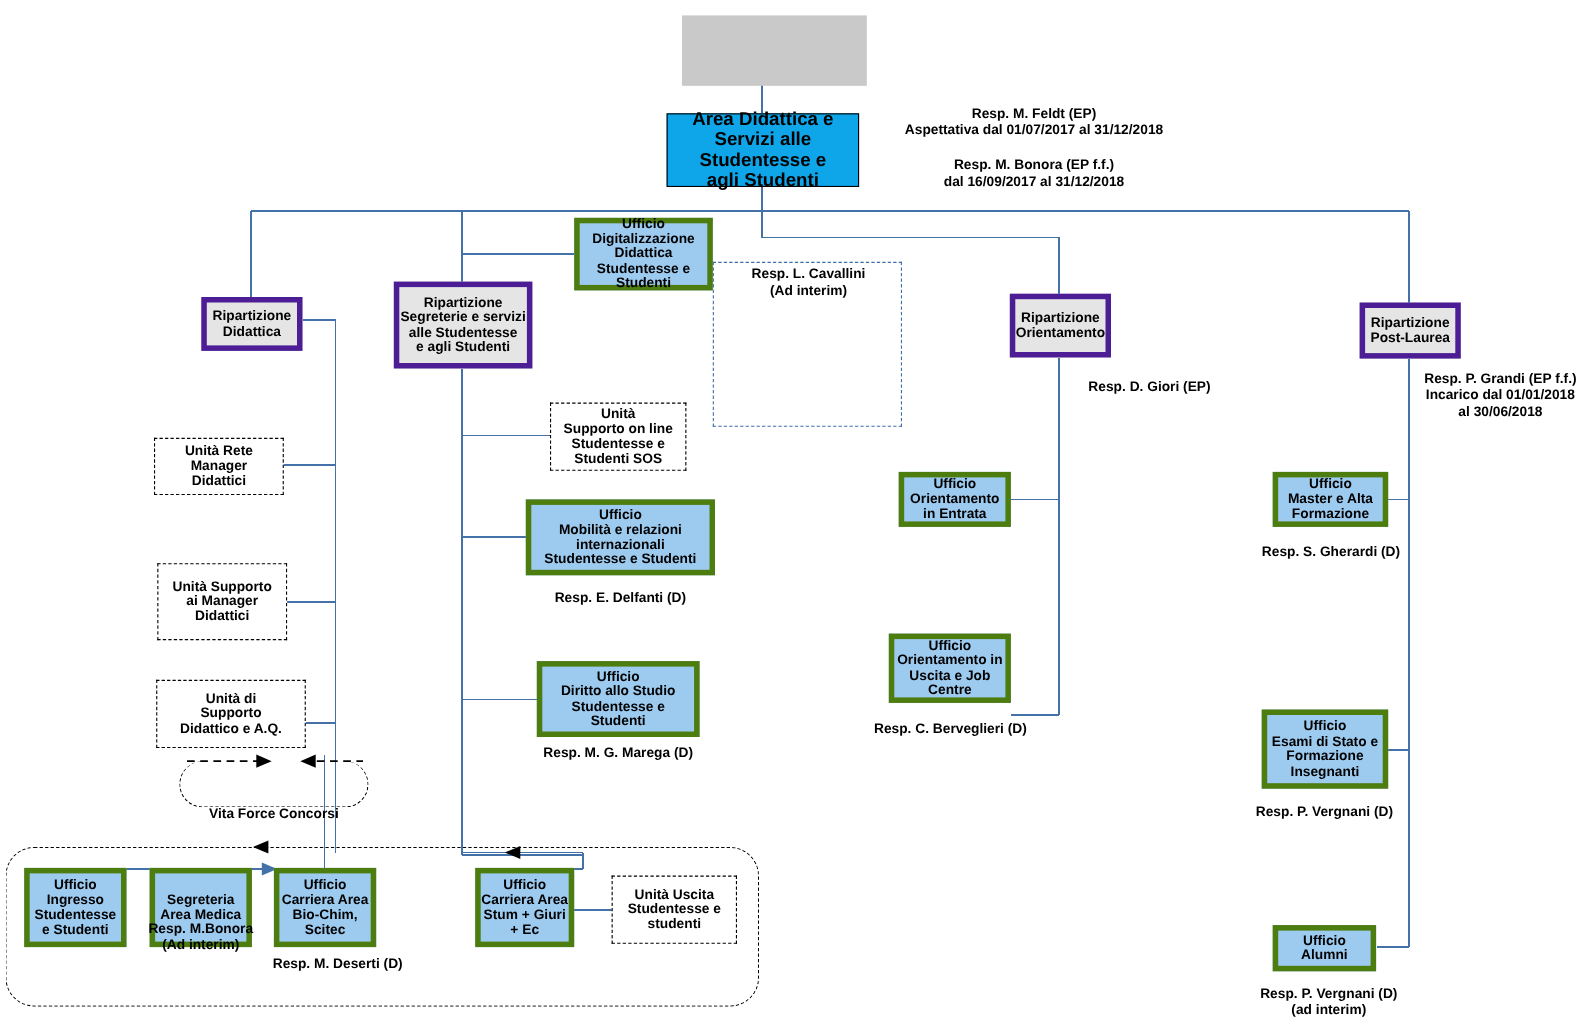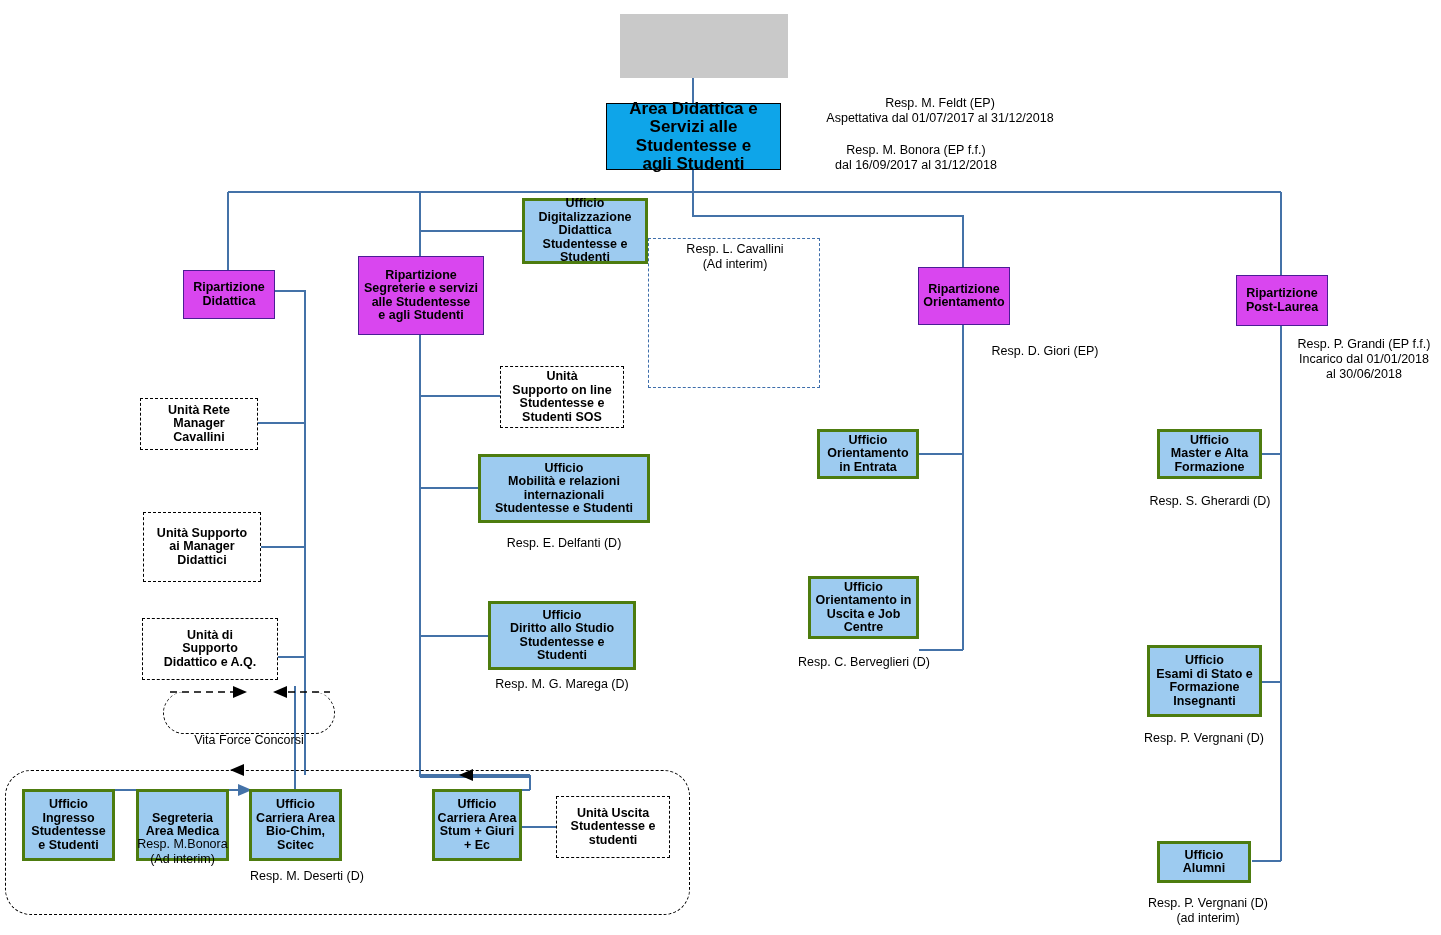--- a/index.html
+++ b/index.html
@@ -7,27 +7,27 @@
   #chart{position:relative;width:1441px;height:935px;overflow:hidden;background:#fff;}
   #wires{position:absolute;left:0;top:0;width:1441px;height:935px;pointer-events:none;}
 
   .node{position:absolute;box-sizing:border-box;display:flex;align-items:center;
         justify-content:center;text-align:center;font-weight:bold;color:#000;
         line-height:1.08;}
   .node .lbl{display:block;width:100%;white-space:pre-line;}
 
   .n-orange{background:#F7941E;border:2px solid #000;font-size:12.5px;letter-spacing:.2px;}
   .n-amber{background:#0ea5e9;border:1px solid #000;font-size:17px;}
-  .n-yellow{background:#d946ef;border:1px solid #4c1d95;font-size:12.5px;}
-  .n-blue{background:#9DCBF0;border:3px solid #4d7c0f;font-size:12.5px;}
+  .n-yellow{background:#e5e5e5;border:5px solid #4c1d95;font-size:12.5px;}
+  .n-blue{background:#9DCBF0;border:5px solid #4d7c0f;font-size:12.5px;}
   .n-dash{background:#ffffff;border:1.4px dashed #000;font-size:12.5px;}
 
   .shadow{position:absolute;background:#C9C9C9;}
 
-  .cap{position:absolute;font-size:12.5px;font-weight:normal;color:#000;
+  .cap{position:absolute;font-size:12.5px;font-weight:bold;color:#000;
        text-align:center;line-height:1.2;white-space:pre-line;}
 
   .dashbox{position:absolute;border:1.4px dashed #3E6EAB;box-sizing:border-box;}
   .procbox{position:absolute;border:1.6px dashed #000;border-radius:26px;box-sizing:border-box;}
   .tfloop{position:absolute;border:1.6px dashed #000;border-radius:40px;box-sizing:border-box;}
 </style>
 </head>
 <body>
 
 <div id="chart">
@@ -105,21 +105,21 @@
 
   <div class="shadow" style="left:620px;top:14px;width:168px;height:64px;"></div>
 
   <div class="node n-amber" style="left:606px;top:103px;width:175px;height:67px;">
     <span class="lbl">Area Didattica e
 Servizi alle Studentesse e
 agli Studenti</span>
   </div>
   <div class="cap" style="left:795px;top:96px;width:290px;">Resp. M.  Feldt (EP)
 Aspettativa dal 01/07/2017 al 31/12/2018</div>
-  <div class="cap" style="left:771px;top:143px;width:290px;">Resp. M. Bonora (EP f.f.)
+  <div class="cap" style="left:795px;top:143px;width:290px;">Resp. M. Bonora (EP f.f.)
 dal 16/09/2017 al 31/12/2018</div>
 
   <div class="node n-blue" style="left:522px;top:198px;width:126px;height:66px;">
     <span class="lbl">Ufficio
 Digitalizzazione
 Didattica
 Studentesse e
 Studenti</span>
   </div>
   <div class="cap" style="left:655px;top:242px;width:160px;">Resp. L. Cavallini
@@ -147,21 +147,21 @@
     <span class="lbl">Ripartizione
 Post-Laurea</span>
   </div>
   <div class="cap" style="left:1288px;top:337px;width:152px;">Resp. P. Grandi (EP f.f.)
 Incarico dal 01/01/2018
 al 30/06/2018</div>
 
   <div class="node n-dash" style="left:140px;top:398px;width:118px;height:52px;">
     <span class="lbl">Unità Rete
 Manager
-Cavallini</span>
+Didattici</span>
   </div>
   <div class="node n-dash" style="left:143px;top:512px;width:118px;height:70px;">
     <span class="lbl">Unità Supporto
 ai Manager
 Didattici</span>
   </div>
   <div class="node n-dash" style="left:142px;top:618px;width:136px;height:62px;">
     <span class="lbl">Unità di
 Supporto
 Didattico e A.Q.</span>

